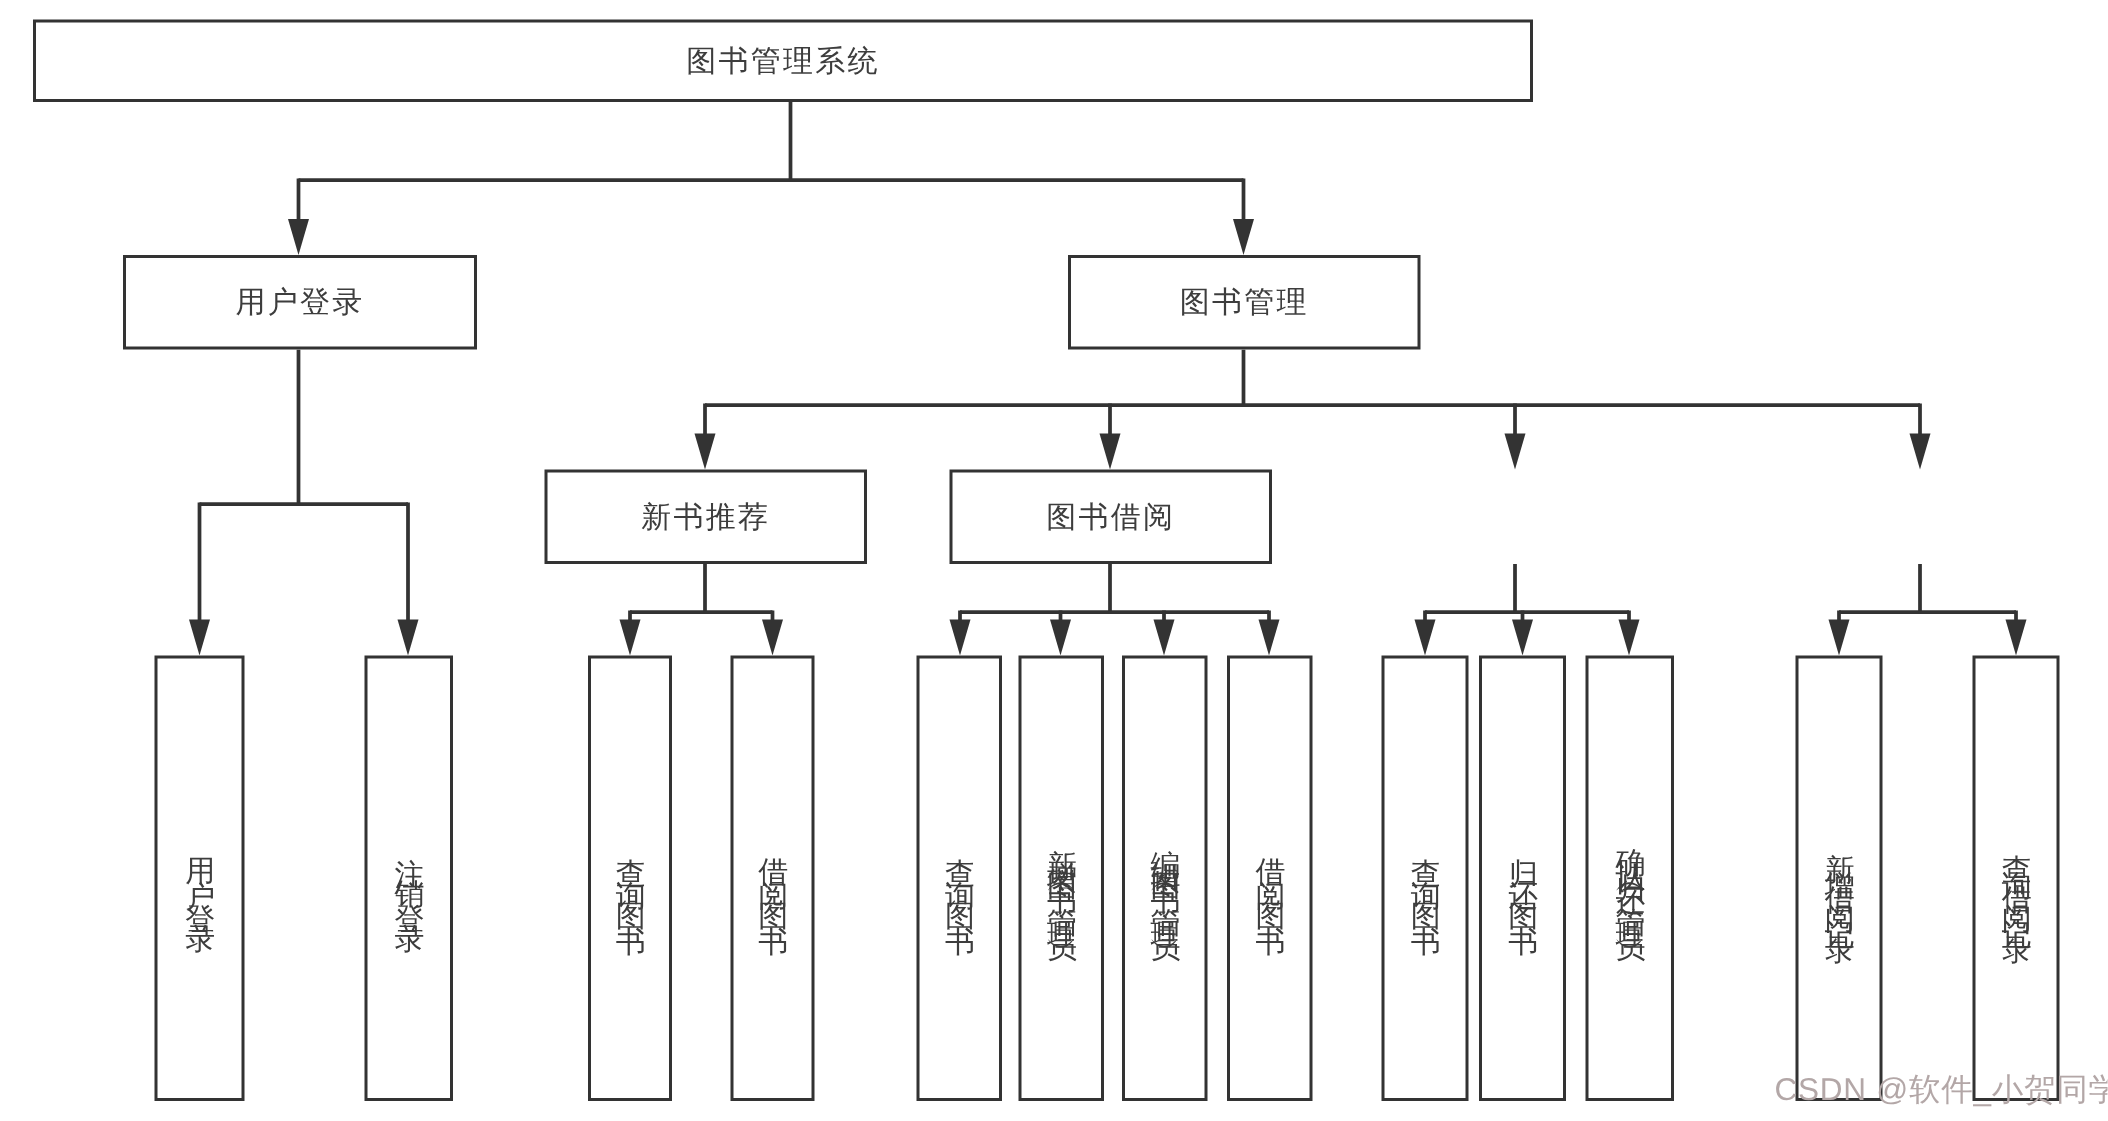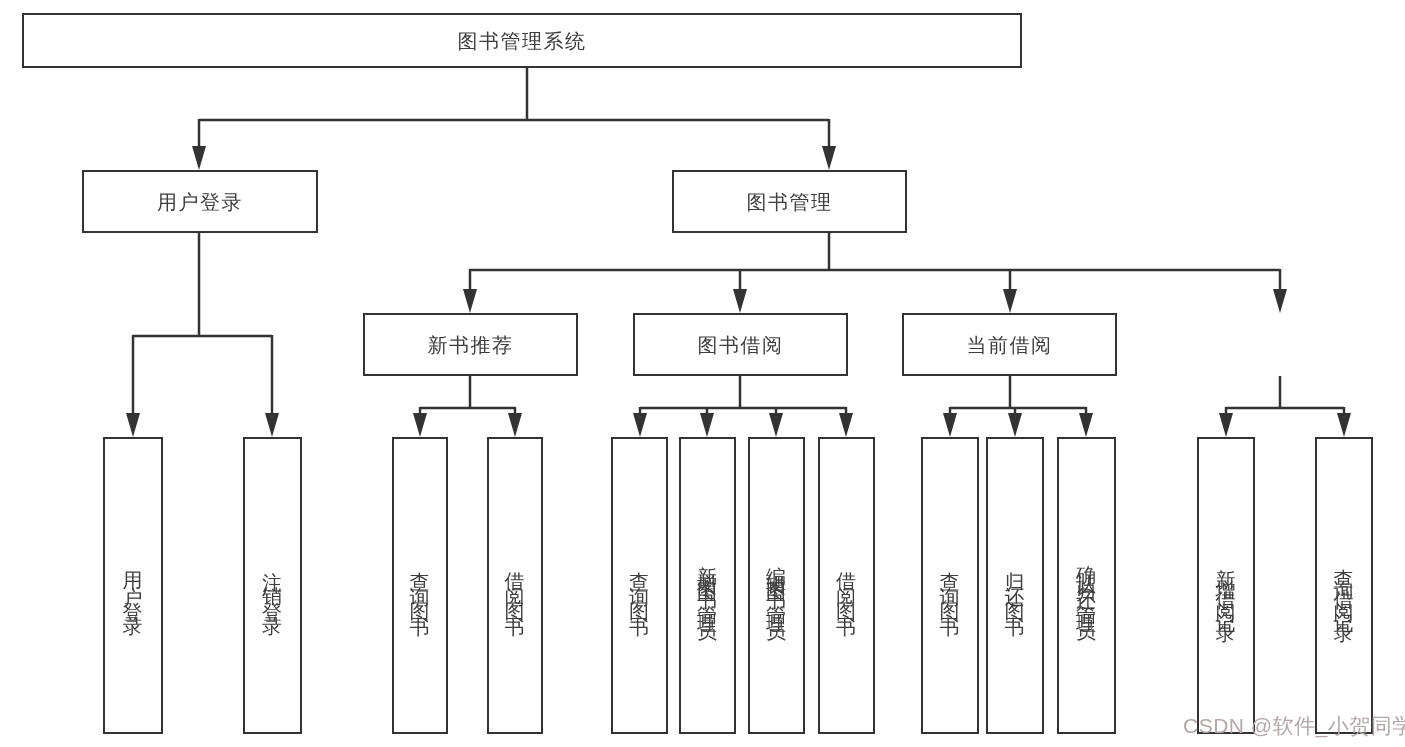--- a/index.html
+++ b/index.html
@@ -99,32 +99,29 @@
     </g>
   </svg>
 
   <div class="node" style="left:22px;top:13px;width:1000px;height:55px">
     <span class="hlabel">图书管理系统</span>
   </div>
 
   <div class="node" style="left:82px;top:170px;width:236px;height:63px">
     <span class="hlabel">用户登录</span>
   </div>
-  <div class="node" style="left:672px;top:170px;width:235px;height:63px">
+  <div class="node" style="left:712px;top:170px;width:235px;height:63px">
     <span class="hlabel">图书管理</span>
   </div>
 
   <div class="node" style="left:633px;top:313px;width:215px;height:63px">
     <span class="hlabel">图书借阅</span>
   </div>
   <div class="node" style="left:363px;top:313px;width:215px;height:63px">
     <span class="hlabel">新书推荐</span>
-  </div>
-  <div class="node" style="left:902px;top:313px;width:215px;height:63px">
-    <span class="hlabel">当前借阅</span>
   </div>
 
   <div class="node" style="left:103px;top:437px;width:60px;height:297px">
     <span class="leaf-label" style="letter-spacing: 15px;">用户登录</span>
   </div>
   <div class="node" style="left:243px;top:437px;width:59px;height:297px">
     <span class="leaf-label" style="letter-spacing: 15px;">注销登录</span>
   </div>
 
   <div class="node" style="left:392px;top:437px;width:56px;height:297px">

